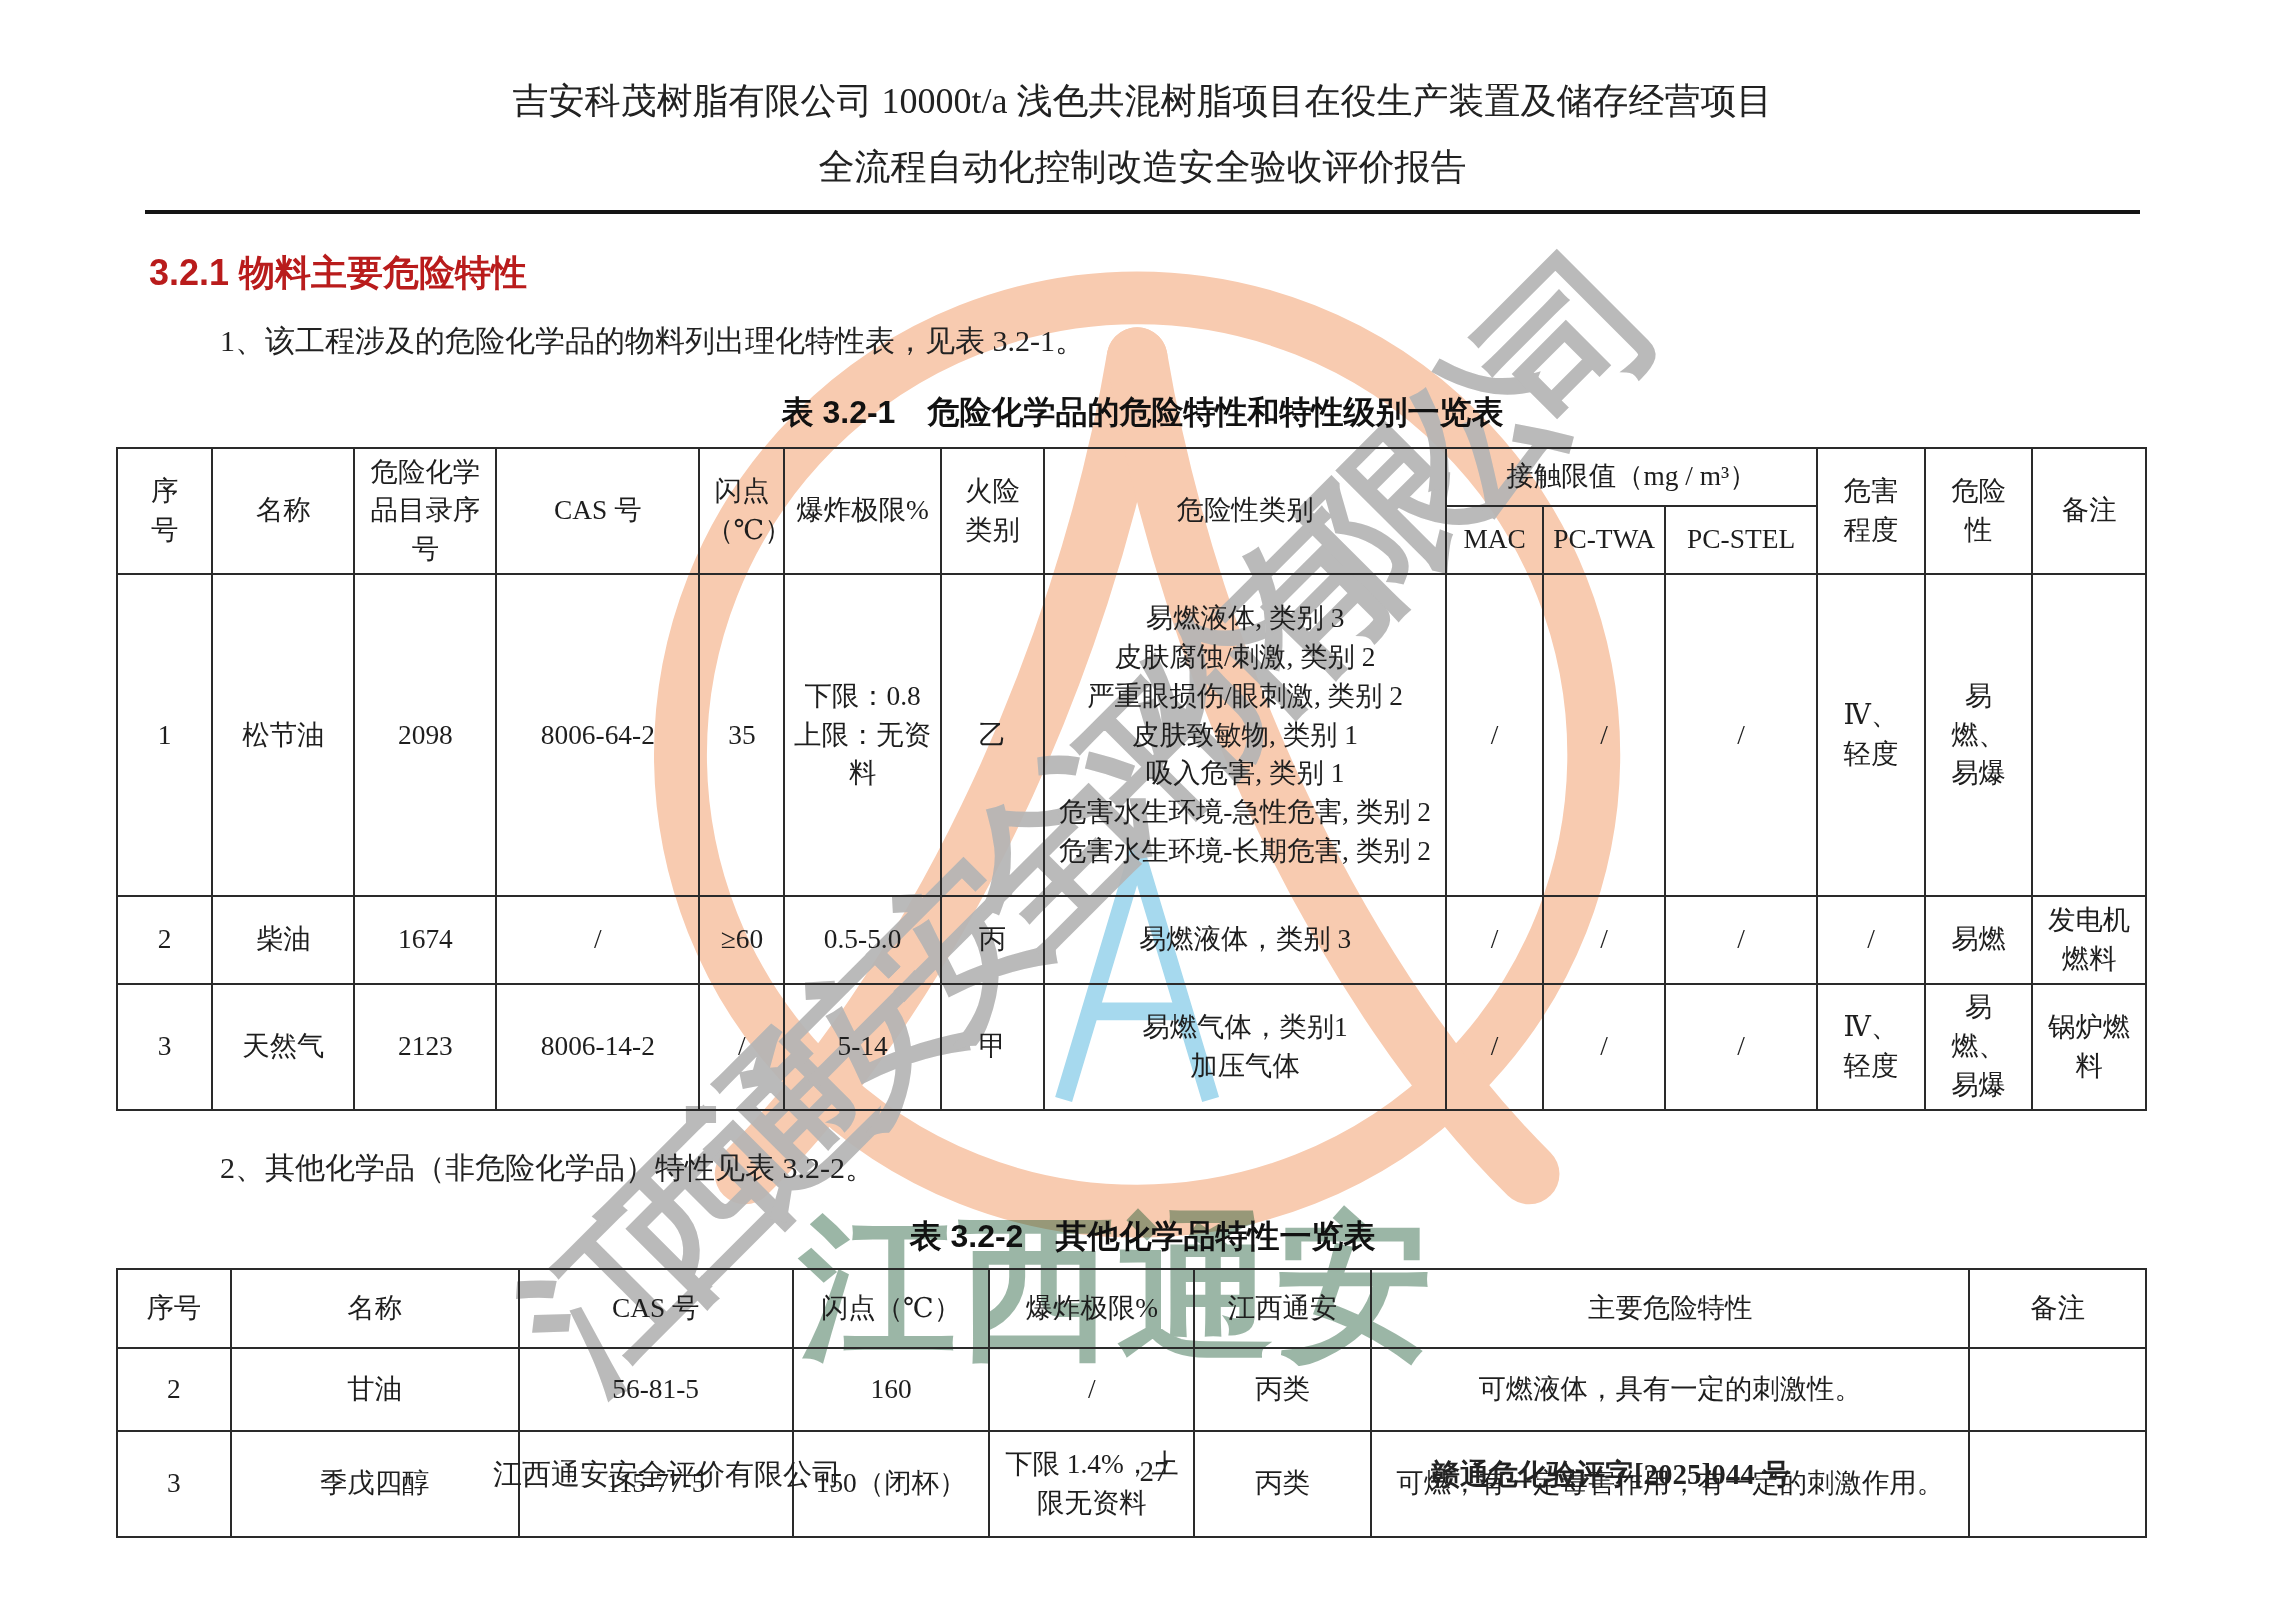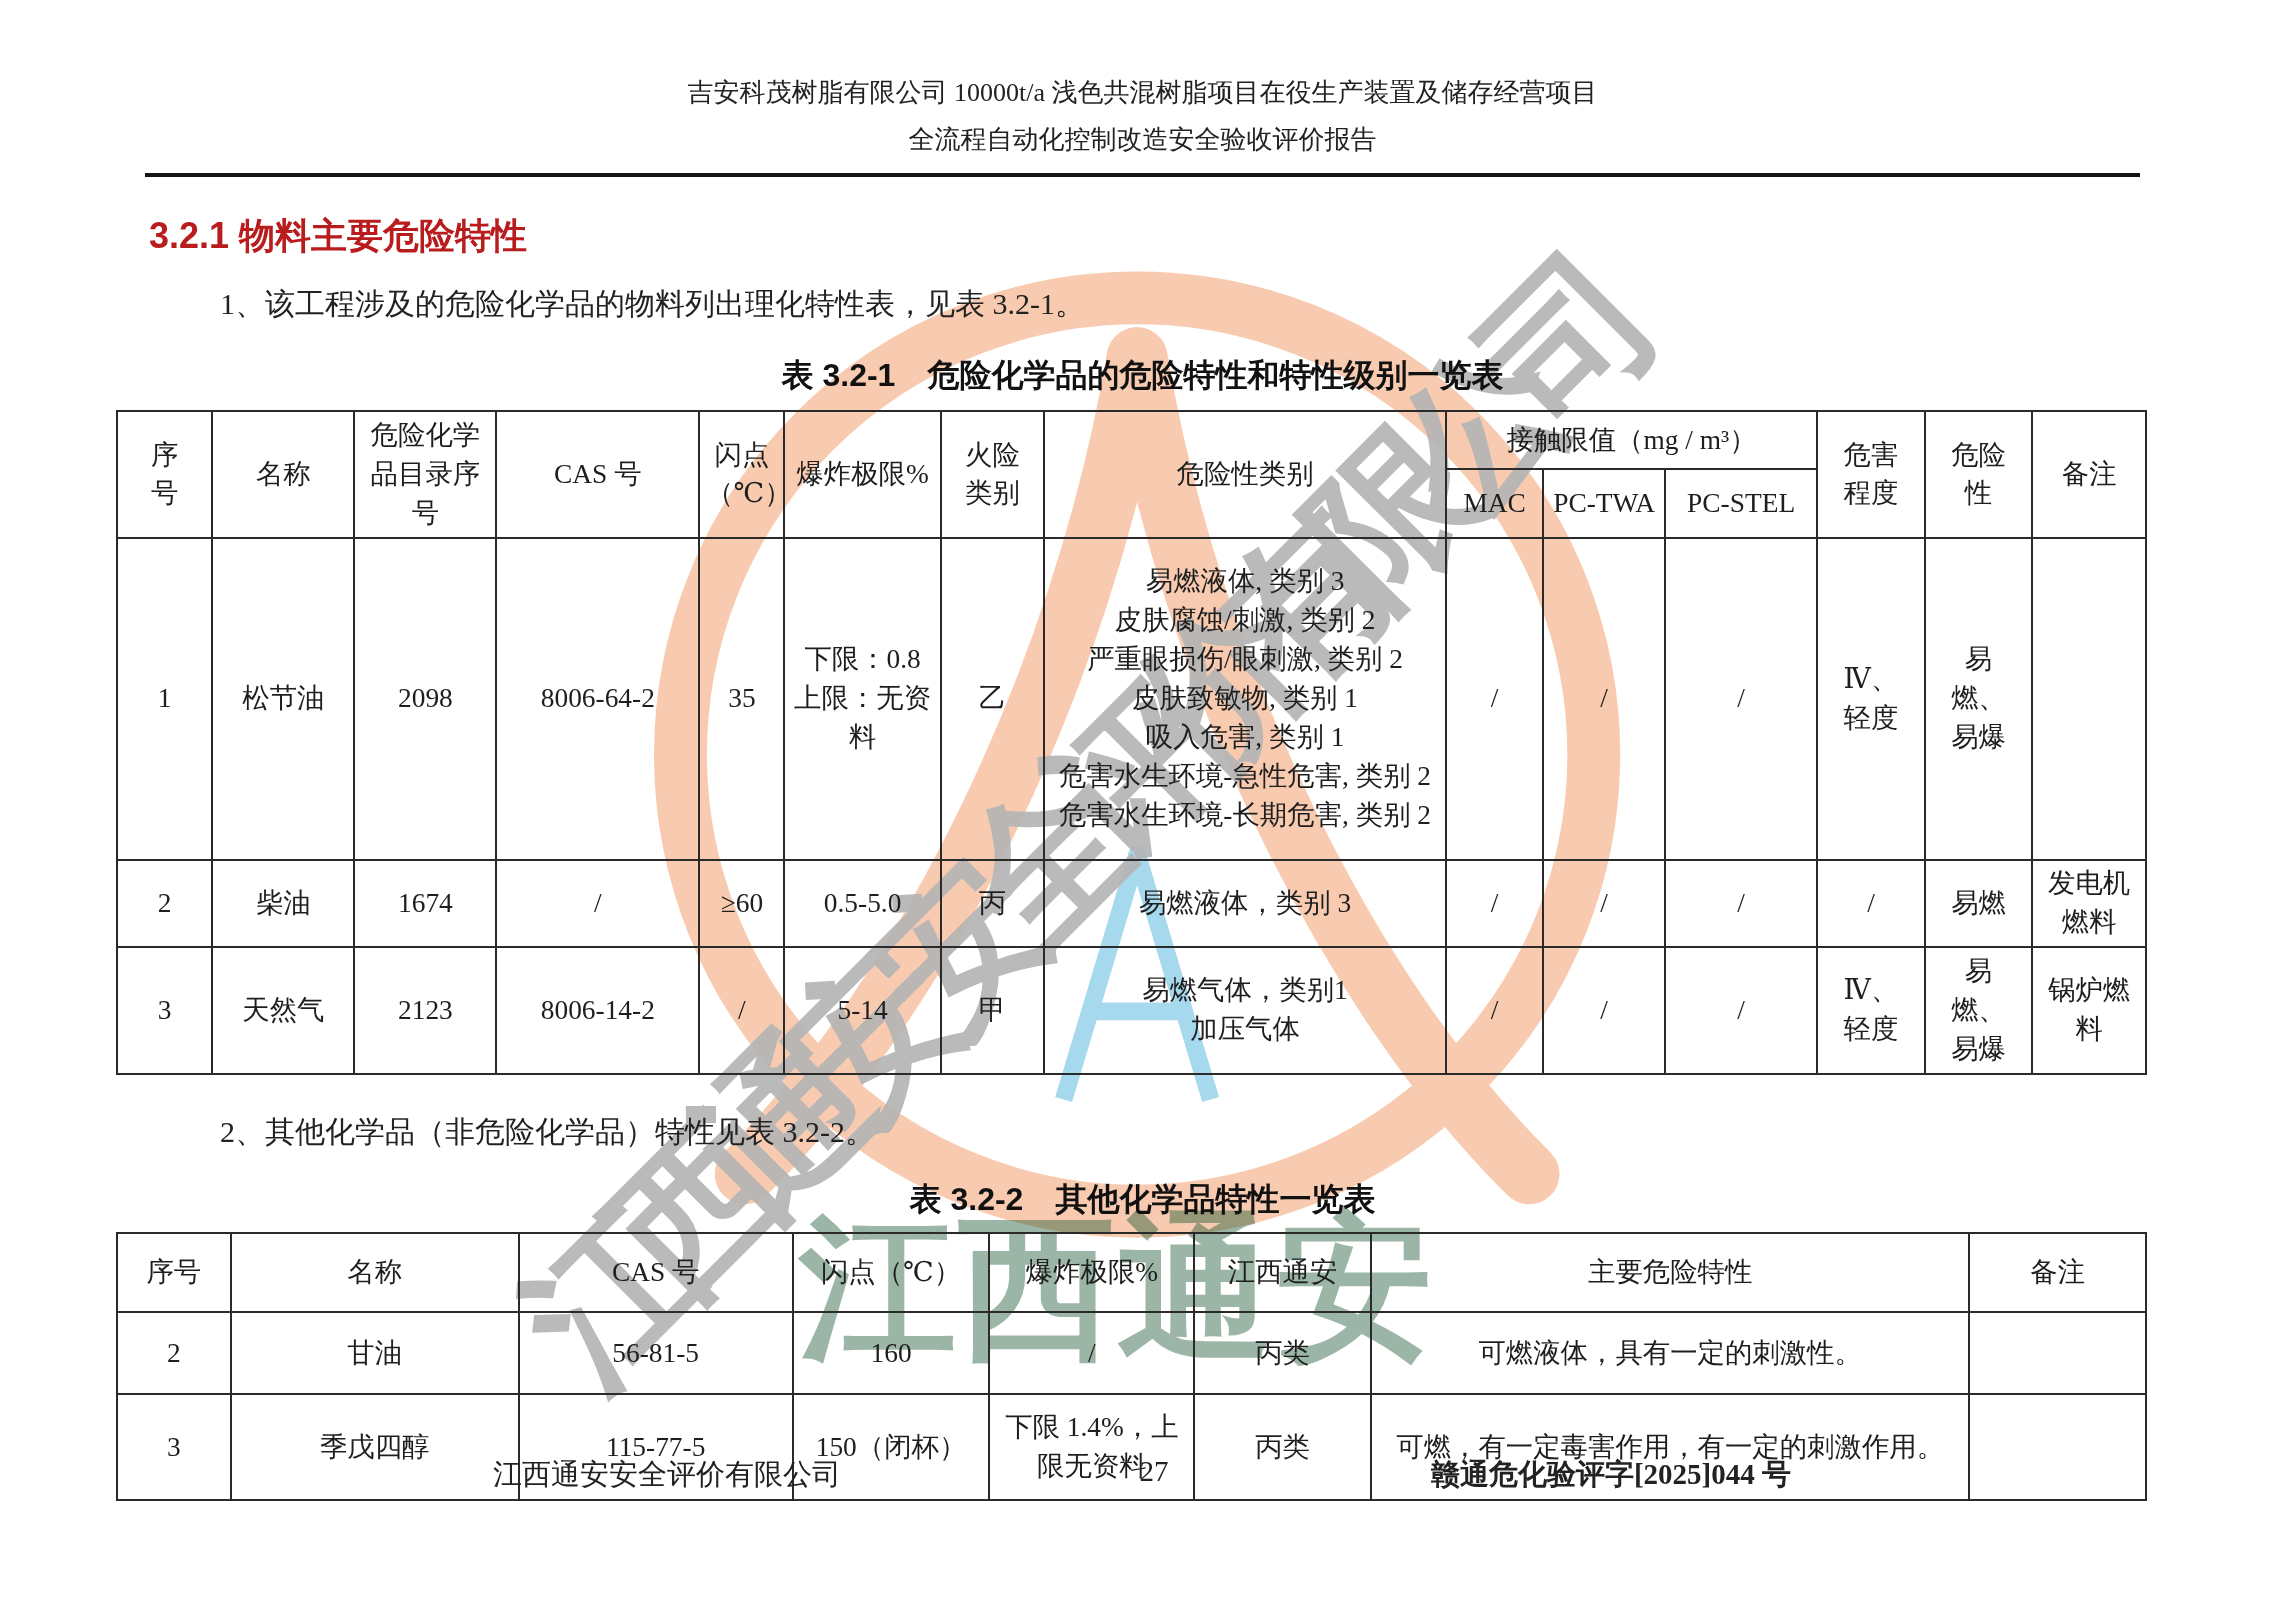--- a/index.html
+++ b/index.html
@@ -17,21 +17,21 @@
     font-size:162px;letter-spacing:-39px;color:#b5b5b5;opacity:0.92;font-weight:bold;
   }
   .wm-red{
     position:absolute;left:1117px;top:1290px;
     transform:translate(-50%,-50%);
     white-space:nowrap;font-family:"Liberation Sans","DejaVu Sans",sans-serif;
     font-size:157px;letter-spacing:2px;font-weight:bold;color:#14532d;opacity:0.42;
   }
   
   .page-content{position:relative;z-index:1;}
-  .doc-header{padding-top:69px;text-align:center;font-size:26px;line-height:1.82;color:#222;}
+  .doc-header{padding-top:69px;text-align:center;font-size:36px;line-height:1.82;color:#222;}
   .header-rule{margin:9.8px 145px 0 145px;border-bottom:4.9px solid #151515;height:0;}
   .section-heading{margin:35px 0 0 149px;font-family:"Liberation Sans","DejaVu Sans",sans-serif;
     font-weight:bold;font-size:36px;color:#b91c1c;}
   .para{margin:23px 235px 0 220px;font-size:30px;color:#222;}
   .table-title{margin-top:29px;text-align:center;font-family:"Liberation Sans","DejaVu Sans",sans-serif;
     font-weight:bold;font-size:32px;color:#111;}
   table{border-collapse:collapse;table-layout:fixed;margin:11.8px 0 0 116px;width:2031px;}
   td{border:2px solid #2a2a2a;text-align:center;vertical-align:middle;
     font-size:27.4px;line-height:1.42;padding:3.9px 5.9px;white-space:pre-line;color:#1e1e1e;}
   .r-head1 td{height:47px;}

